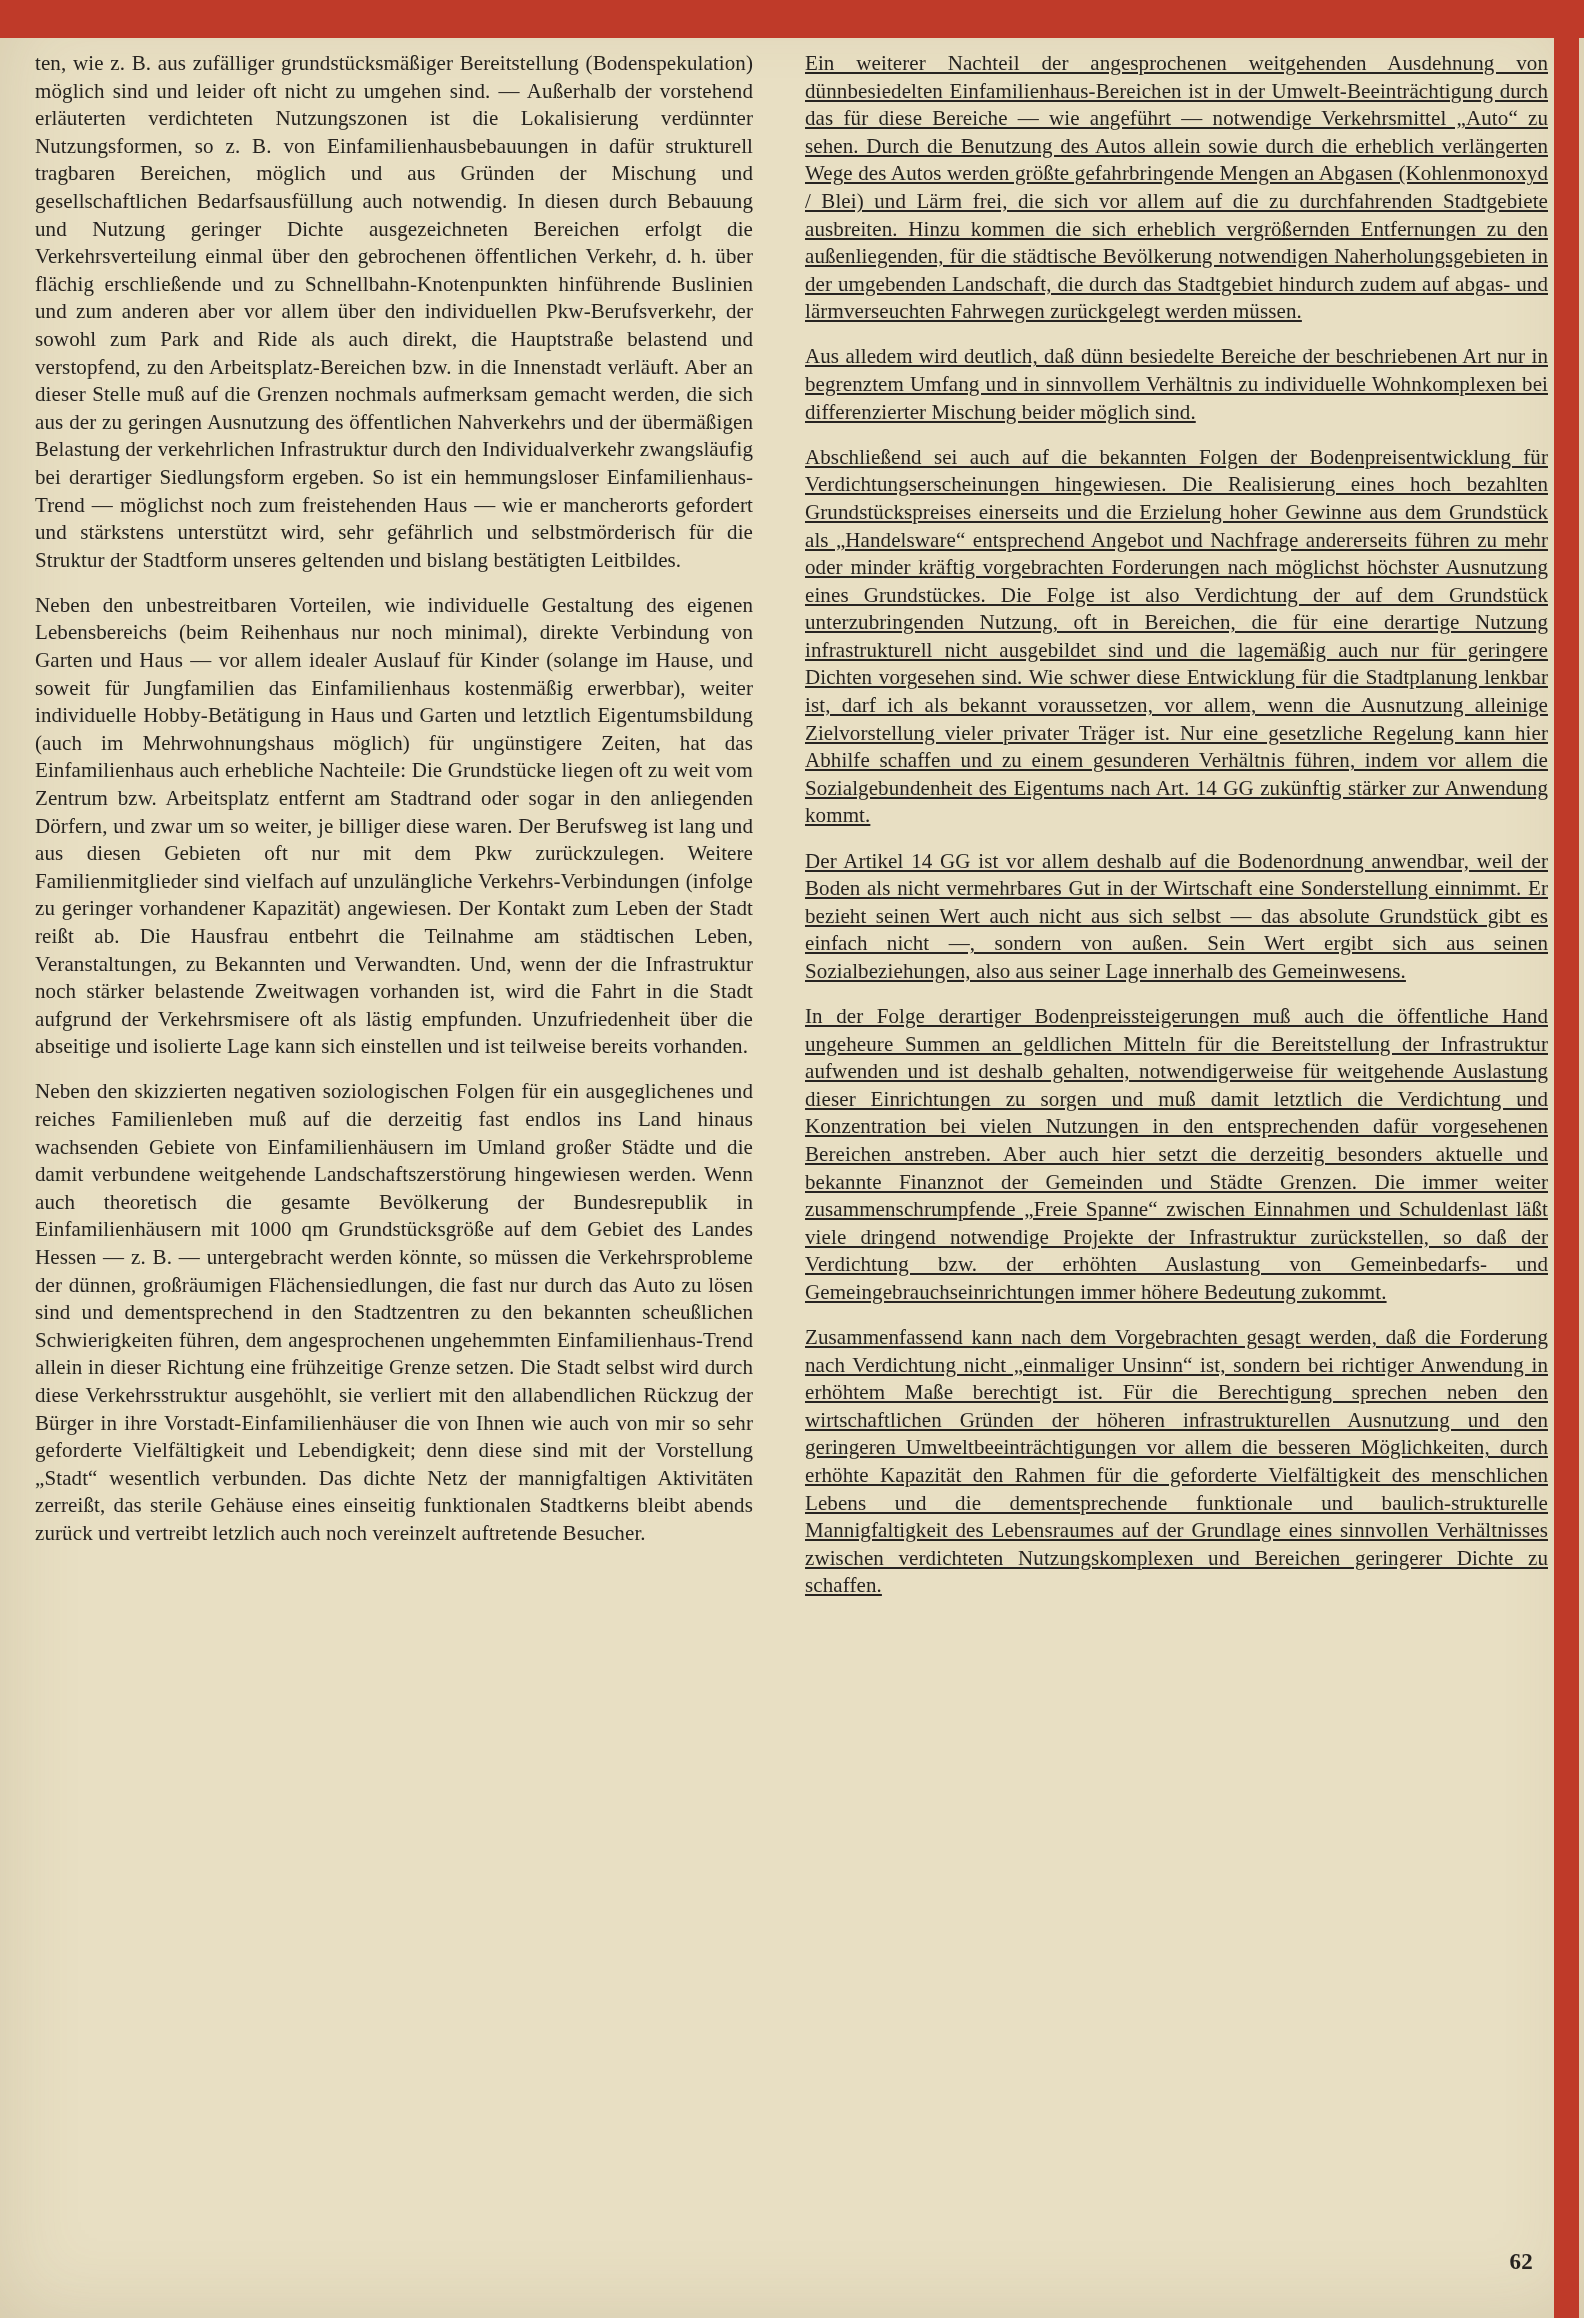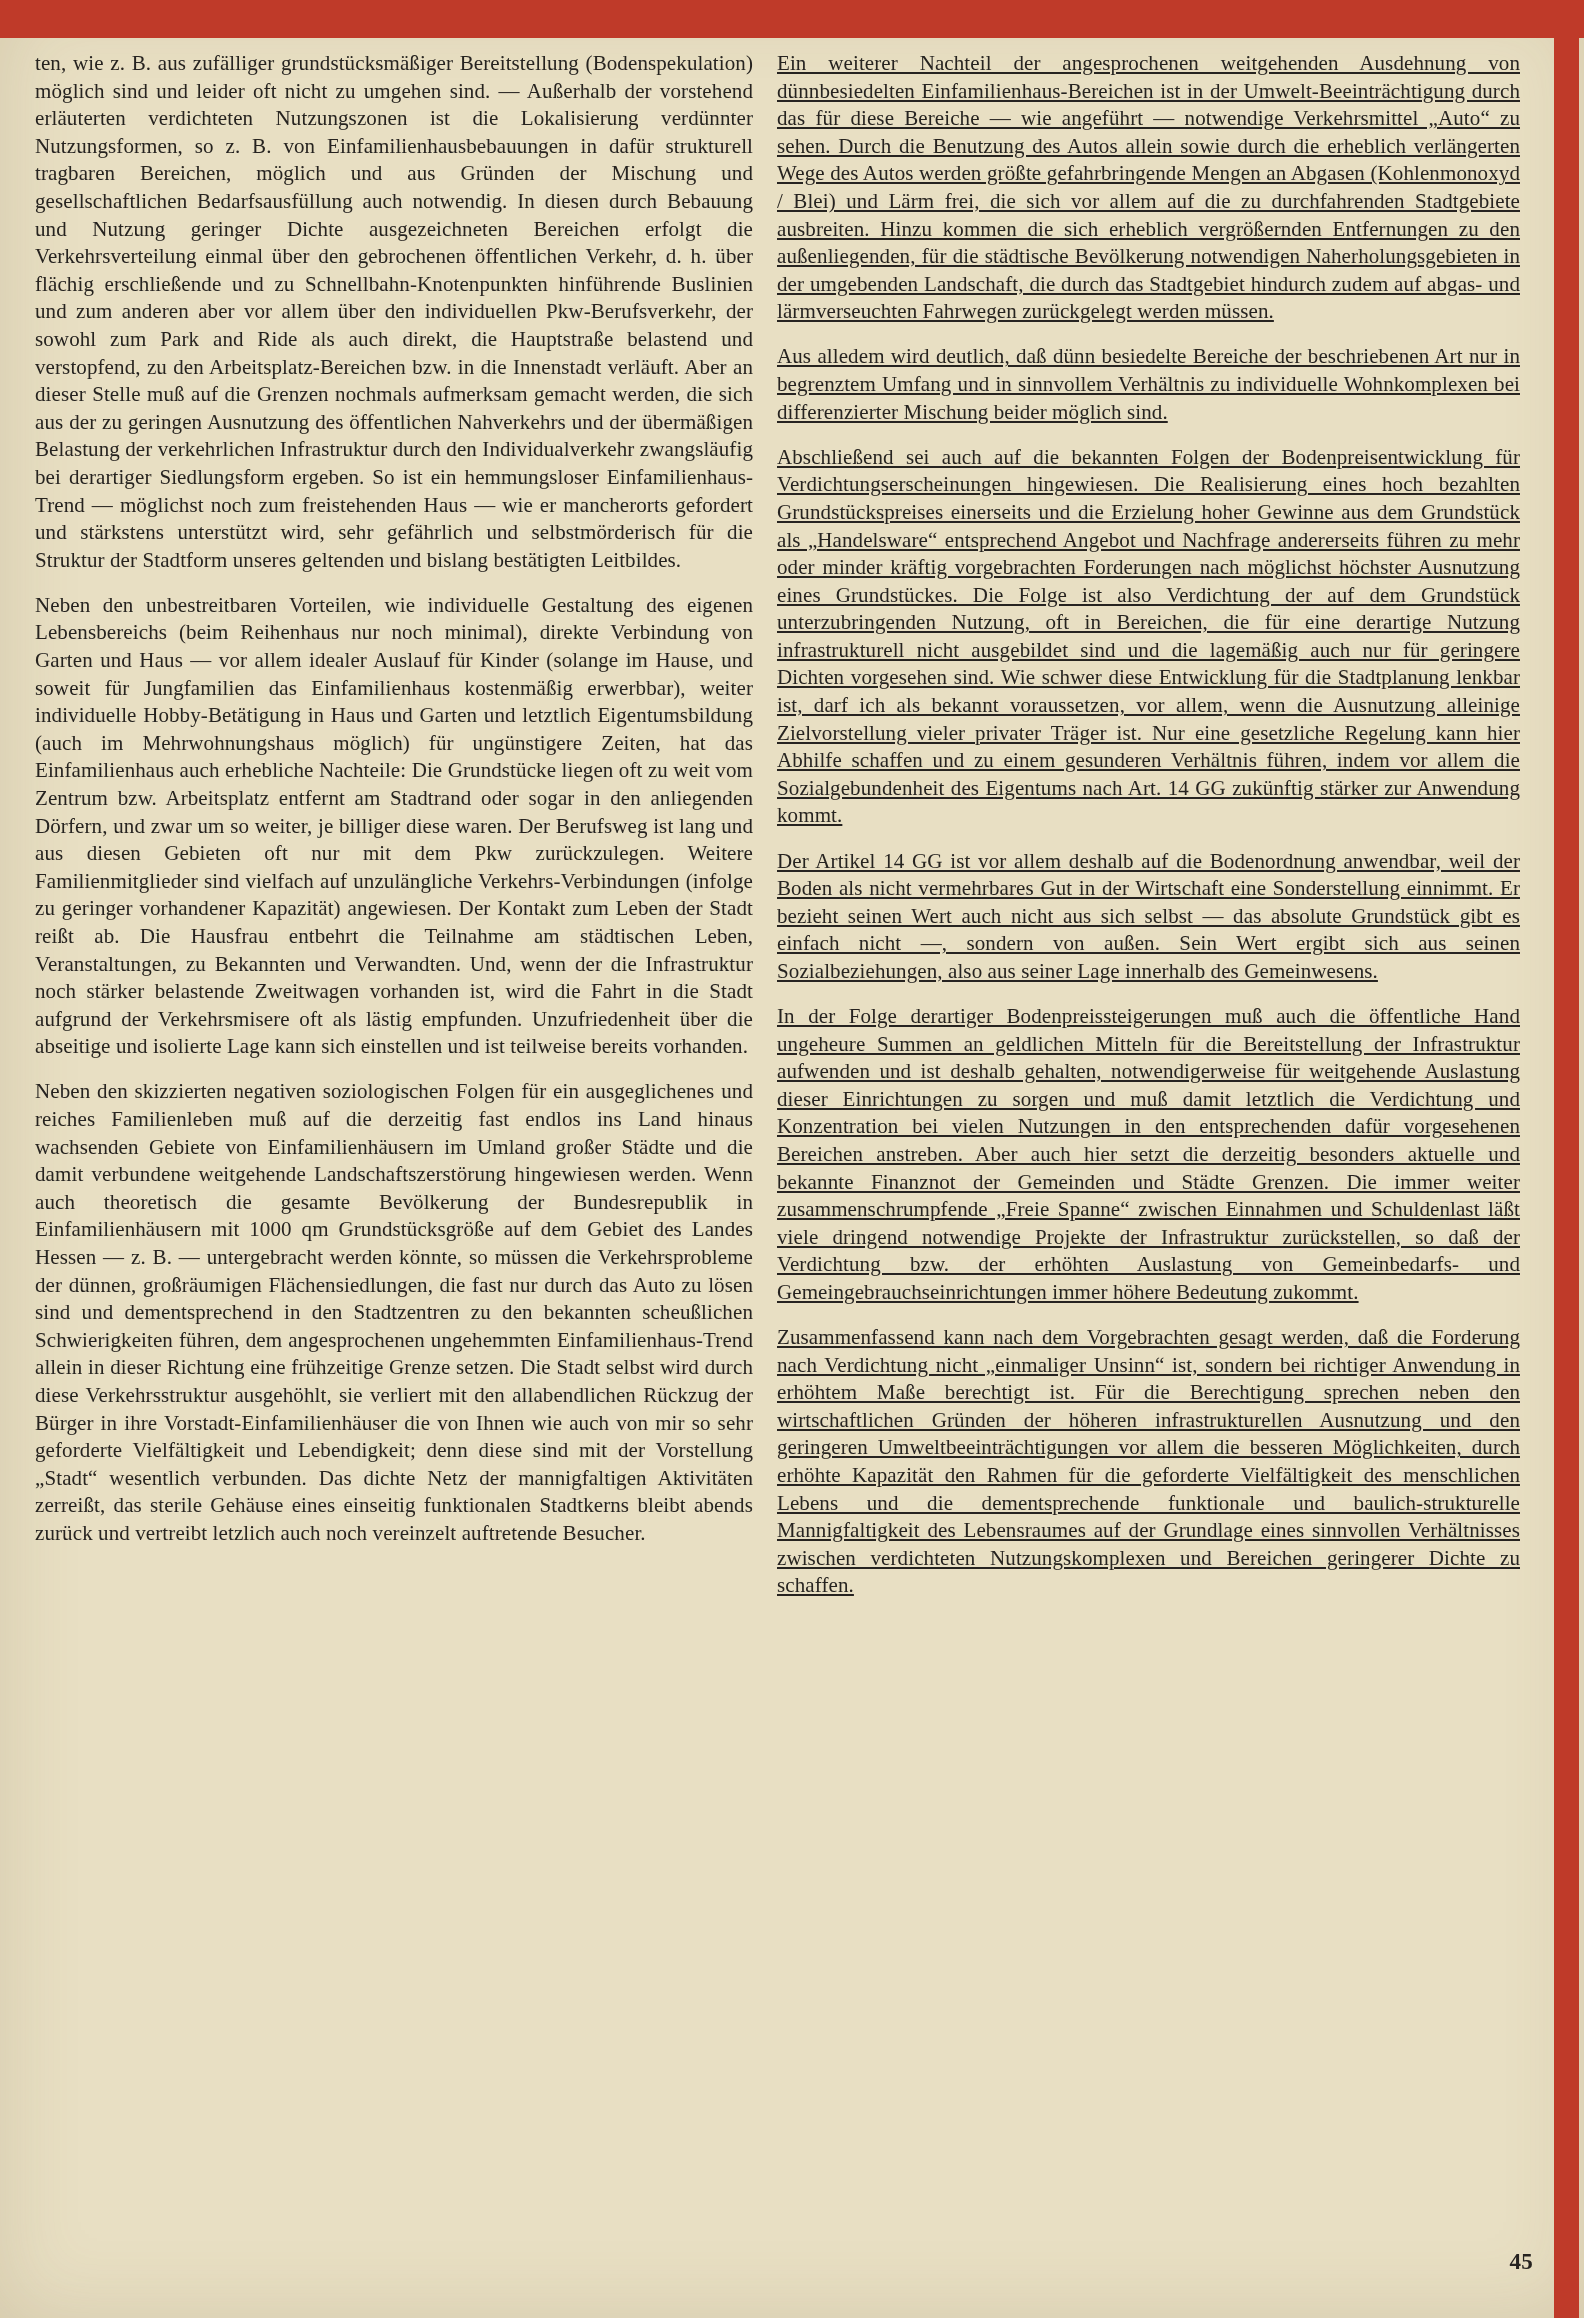--- a/index.html
+++ b/index.html
@@ -29,21 +29,21 @@
     right: 4.7px;
     width: 25.6px;
     background: var(--band, #bf3a29);
   }
   .text-area {
     position: absolute;
     top: 50px;
     left: 35px;
     width: 1501px;
     display: flex;
-    gap: 24px;
+    gap: 52px;
   }
   .col {
     flex: 0 0 auto;
   }
   .col-left  { width: 718px; }
   .col-right { width: 743px; text-decoration: underline; }
   .col p {
     margin: 0 0 17.5px 0;
     font-size: 21px;
     line-height: 27.6px;
@@ -80,16 +80,16 @@
       <p>Ein weiterer Nachteil der angesprochenen weitgehenden Ausdehnung von dünnbesiedelten Einfamilienhaus-Bereichen ist in der Umwelt-Beeinträchtigung durch das für diese Bereiche — wie angeführt — notwendige Verkehrsmittel „Auto“ zu sehen. Durch die Benutzung des Autos allein sowie durch die erheblich verlängerten Wege des Autos werden größte gefahrbringende Mengen an Abgasen (Kohlenmonoxyd / Blei) und Lärm frei, die sich vor allem auf die zu durchfahrenden Stadtgebiete ausbreiten. Hinzu kommen die sich erheblich vergrößernden Entfernungen zu den außenliegenden, für die städtische Bevölkerung notwendigen Naherholungsgebieten in der umgebenden Landschaft, die durch das Stadtgebiet hindurch zudem auf abgas- und lärmverseuchten Fahrwegen zurückgelegt werden müssen.</p>
       <p>Aus alledem wird deutlich, daß dünn besiedelte Bereiche der beschriebenen Art nur in begrenztem Umfang und in sinnvollem Verhältnis zu individuelle Wohnkomplexen bei differenzierter Mischung beider möglich sind.</p>
       <p>Abschließend sei auch auf die bekannten Folgen der Bodenpreisentwicklung für Verdichtungserscheinungen hingewiesen. Die Realisierung eines hoch bezahlten Grundstückspreises einerseits und die Erzielung hoher Gewinne aus dem Grundstück als „Handelsware“ entsprechend Angebot und Nachfrage andererseits führen zu mehr oder minder kräftig vorgebrachten Forderungen nach möglichst höchster Ausnutzung eines Grundstückes. Die Folge ist also Verdichtung der auf dem Grundstück unterzubringenden Nutzung, oft in Bereichen, die für eine derartige Nutzung infrastrukturell nicht ausgebildet sind und die lagemäßig auch nur für geringere Dichten vorgesehen sind. Wie schwer diese Entwicklung für die Stadtplanung lenkbar ist, darf ich als bekannt voraussetzen, vor allem, wenn die Ausnutzung alleinige Zielvorstellung vieler privater Träger ist. Nur eine gesetzliche Regelung kann hier Abhilfe schaffen und zu einem gesunderen Verhältnis führen, indem vor allem die Sozialgebundenheit des Eigentums nach Art. 14 GG zukünftig stärker zur Anwendung kommt.</p>
       <p>Der Artikel 14 GG ist vor allem deshalb auf die Bodenordnung anwendbar, weil der Boden als nicht vermehrbares Gut in der Wirtschaft eine Sonderstellung einnimmt. Er bezieht seinen Wert auch nicht aus sich selbst — das absolute Grundstück gibt es einfach nicht —, sondern von außen. Sein Wert ergibt sich aus seinen Sozialbeziehungen, also aus seiner Lage innerhalb des Gemeinwesens.</p>
       <p>In der Folge derartiger Bodenpreissteigerungen muß auch die öffentliche Hand ungeheure Summen an geldlichen Mitteln für die Bereitstellung der Infrastruktur aufwenden und ist deshalb gehalten, notwendigerweise für weitgehende Auslastung dieser Einrichtungen zu sorgen und muß damit letztlich die Verdichtung und Konzentration bei vielen Nutzungen in den entsprechenden dafür vorgesehenen Bereichen anstreben. Aber auch hier setzt die derzeitig besonders aktuelle und bekannte Finanznot der Gemeinden und Städte Grenzen. Die immer weiter zusammenschrumpfende „Freie Spanne“ zwischen Einnahmen und Schuldenlast läßt viele dringend notwendige Projekte der Infrastruktur zurückstellen, so daß der Verdichtung bzw. der erhöhten Auslastung von Gemeinbedarfs- und Gemeingebrauchseinrichtungen immer höhere Bedeutung zukommt.</p>
       <p>Zusammenfassend kann nach dem Vorgebrachten gesagt werden, daß die Forderung nach Verdichtung nicht „einmaliger Unsinn“ ist, sondern bei richtiger Anwendung in erhöhtem Maße berechtigt ist. Für die Berechtigung sprechen neben den wirtschaftlichen Gründen der höheren infrastrukturellen Ausnutzung und den geringeren Umweltbeeinträchtigungen vor allem die besseren Möglichkeiten, durch erhöhte Kapazität den Rahmen für die geforderte Vielfältigkeit des menschlichen Lebens und die dementsprechende funktionale und baulich-strukturelle Mannigfaltigkeit des Lebensraumes auf der Grundlage eines sinnvollen Verhältnisses zwischen verdichteten Nutzungskomplexen und Bereichen geringerer Dichte zu schaffen.</p>
     </div>
 
   </div>
 
-  <div class="page-number">45</div>
+  <div class="page-number">62</div>
 
 </div>
 
 
 </body></html>

